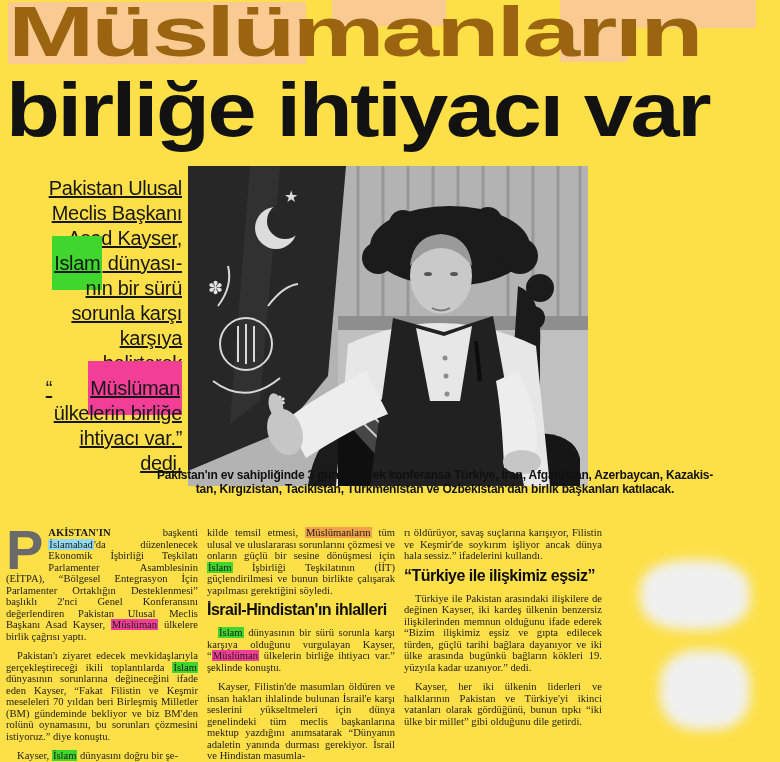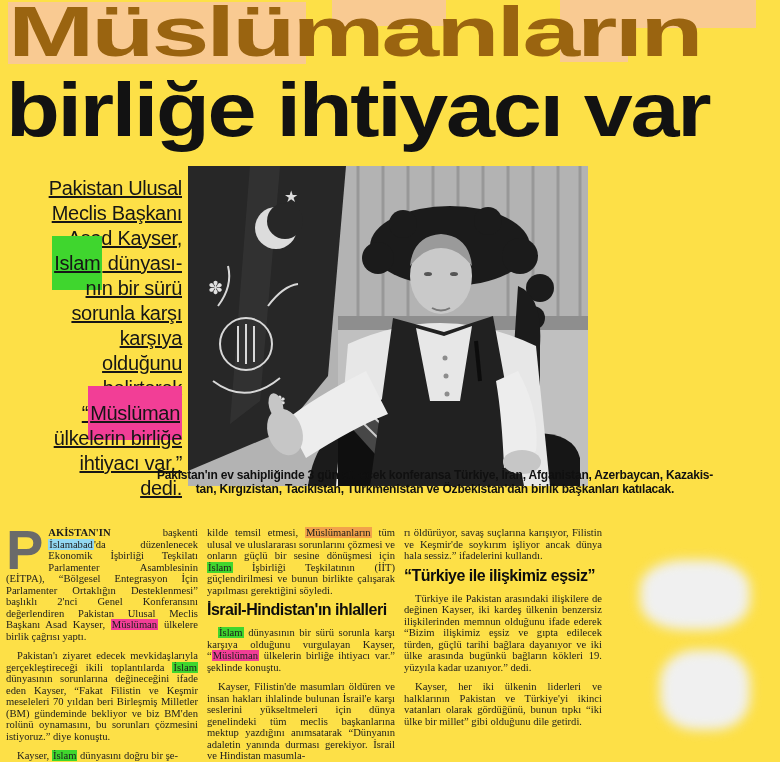--- a/index.html
+++ b/index.html
@@ -11,21 +11,21 @@
   #headline1{position:absolute;left:8px;top:-8px;z-index:2;color:var(--headline-brown);
     font-weight:bold;font-size:70px;letter-spacing:-2px;white-space:nowrap;
     transform:scaleX(1.48);transform-origin:left top;}
   #headline2{position:absolute;left:6px;top:66px;z-index:2;color:var(--headline-black);
     font-weight:bold;font-size:76px;letter-spacing:-2px;white-space:nowrap;
     transform:scaleX(1.16);transform-origin:left top;}
 
   
   #lede{position:absolute;left:0;top:176px;width:182px;text-align:right;
     font-size:20px;line-height:25px;color:#161616;letter-spacing:-0.3px;text-decoration:underline;}
-  #lede .hl{padding:16px 2px;}
+  #lede .hl{padding:16px 2px;margin-left:36px;}
 
   
   #photo{position:absolute;left:188px;top:166px;width:400px;height:320px;background:#b5b5b5;}
 
   
   #caption{position:absolute;left:140px;top:468px;width:590px;text-align:center;
     font-weight:bold;font-size:12px;line-height:14px;color:#101010;letter-spacing:-0.2px;}
 
   
   .col{position:absolute;top:527px;font-family:"Liberation Serif",serif;font-size:10.6px;
@@ -65,21 +65,20 @@
   <div id="headline2">birliğe ihtiyacı var</div>
 
   <div id="lede">
       <div><span>Pakistan Ulusal</span></div>
       <div><span>Meclis Başkanı</span></div>
       <div><span>Asad Kayser,</span></div>
       <div><span class="hl hl-green">Islam</span><span> dünyası-</span></div>
       <div><span>nın bir sürü</span></div>
       <div><span>sorunla karşı</span></div>
       <div><span>karşıya</span></div>
-      <div><span>olduğunu</span></div>
       <div><span>belirterek</span></div>
       <div><span>“</span><span class="hl hl-pink">Müslüman</span></div>
       <div><span>ülkelerin birliğe</span></div>
       <div><span>ihtiyacı var.”</span></div>
       <div><span>dedi.</span></div>
     </div>
 
   <svg id="photo" viewBox="0 0 400 320" role="img">
 
     <g>

